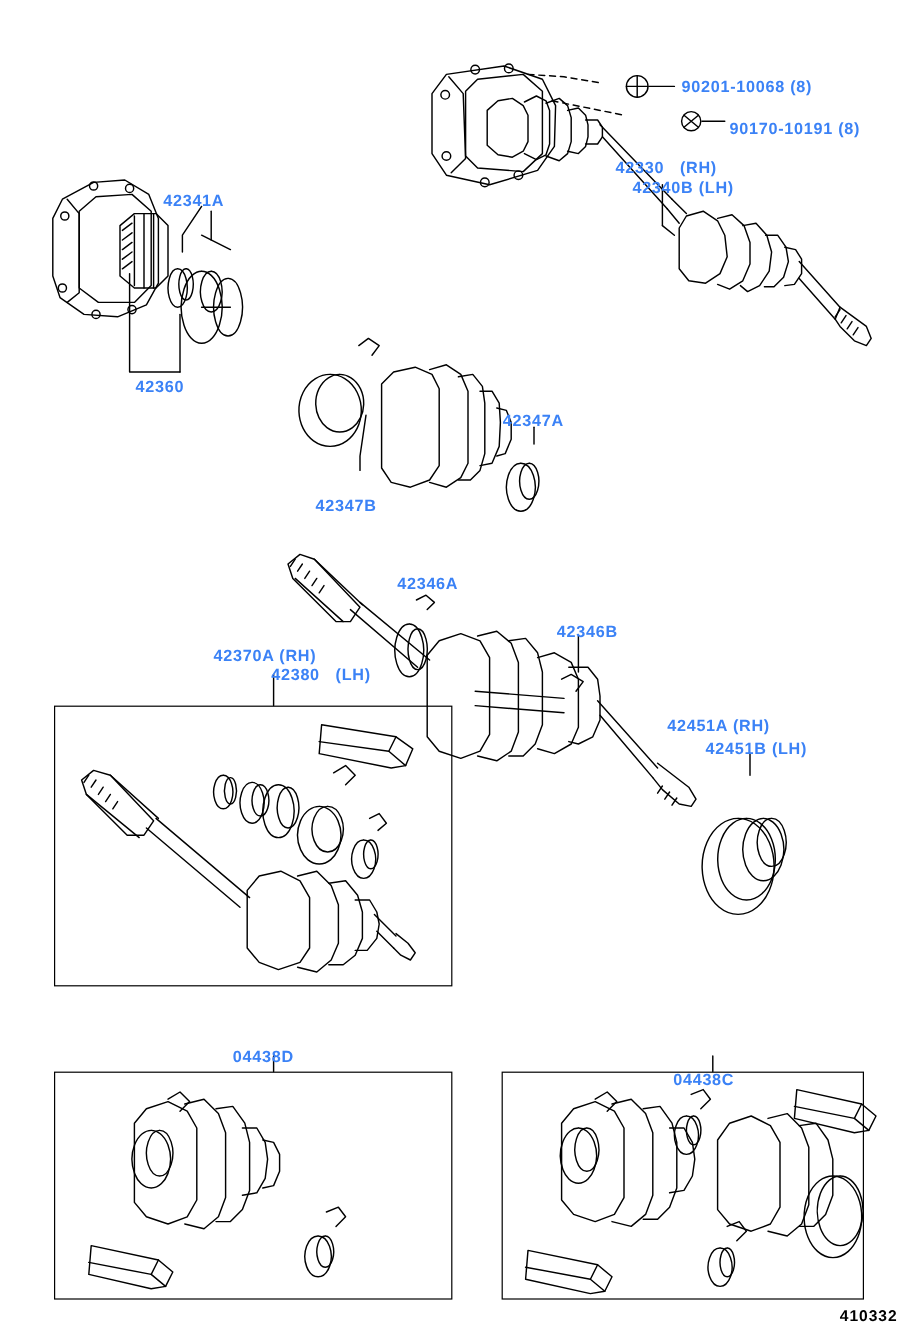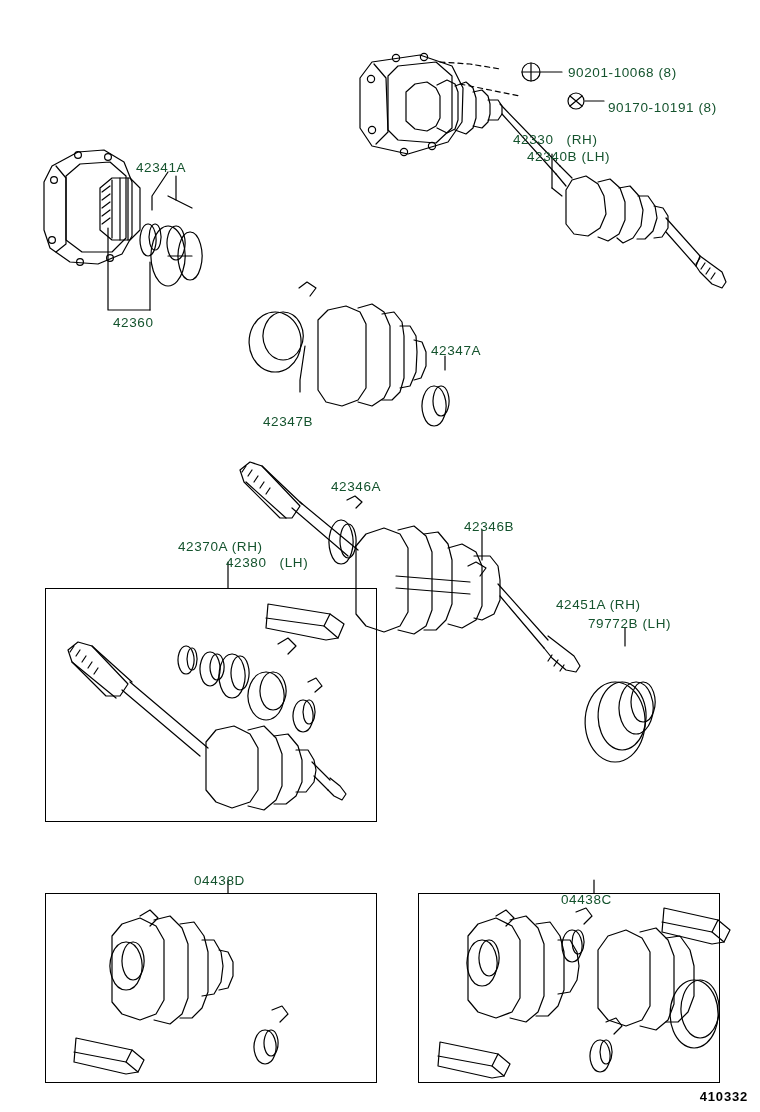--- a/index.html
+++ b/index.html
@@ -24,24 +24,24 @@
     top: 0;
     left: 0;
     width: 760px;
     height: 1112px;
     pointer-events: none;
   }
   .lbl {
     position: absolute;
     font-family: "Liberation Sans", sans-serif;
     font-size: 13.5px;
-    font-weight: normal;
+    font-weight: bold;
     letter-spacing: 0.6px;
     white-space: pre;
-    color: #14532d;
+    color: #3b82f6;
     line-height: 17px;
   }
   .code-corner {
     position: absolute;
     right: 12px;
     bottom: 8px;
     font-size: 13px;
     font-weight: bold;
     letter-spacing: 0.8px;
   }
@@ -265,25 +265,25 @@
   <div class="box" style="left:45px; top:893px; width:330px; height:188px;"></div>
   <div class="box" style="left:418px; top:893px; width:300px; height:188px;"></div>
 
   <div class="lbl" style="left:568px; top:64px;">90201-10068 (8)</div>
   <div class="lbl" style="left:608px; top:99px;">90170-10191 (8)</div>
 
   <div class="lbl" style="left:136px; top:159px;">42341A</div>
   <div class="lbl" style="left:113px; top:314px;">42360</div>
   <div class="lbl" style="left:513px; top:131px;">42330   (RH)</div>
   <div class="lbl" style="left:527px; top:148px;">42340B (LH)</div>
-  <div class="lbl" style="left:419px; top:342px;margin-left:12px;">42347A</div>
+  <div class="lbl" style="left:419px; top:342px;">42347A</div>
   <div class="lbl" style="left:263px; top:397px;margin-top:16px;">42347B</div>
   <div class="lbl" style="left:331px; top:478px;">42346A</div>
   <div class="lbl" style="left:464px; top:518px;">42346B</div>
   <div class="lbl" style="left:178px; top:538px;">42370A (RH)</div>
   <div class="lbl" style="left:178px; top:554px;margin-left:48px;">42380   (LH)</div>
   <div class="lbl" style="left:556px; top:596px;">42451A (RH)</div>
-  <div class="lbl" style="left:588px; top:615px;">79772B (LH)</div>
+  <div class="lbl" style="left:588px; top:615px;">42451B (LH)</div>
   <div class="lbl" style="left:194px; top:872px;">04438D</div>
   <div class="lbl" style="left:561px; top:872px;margin-top:19px;">04438C</div>
 
   <div class="code-corner">410332</div>
 </div>
 
 </body></html>

